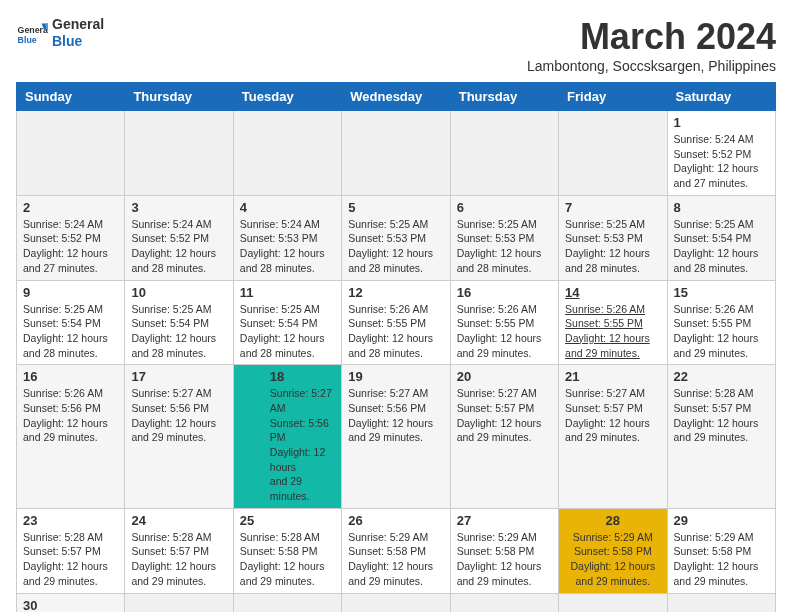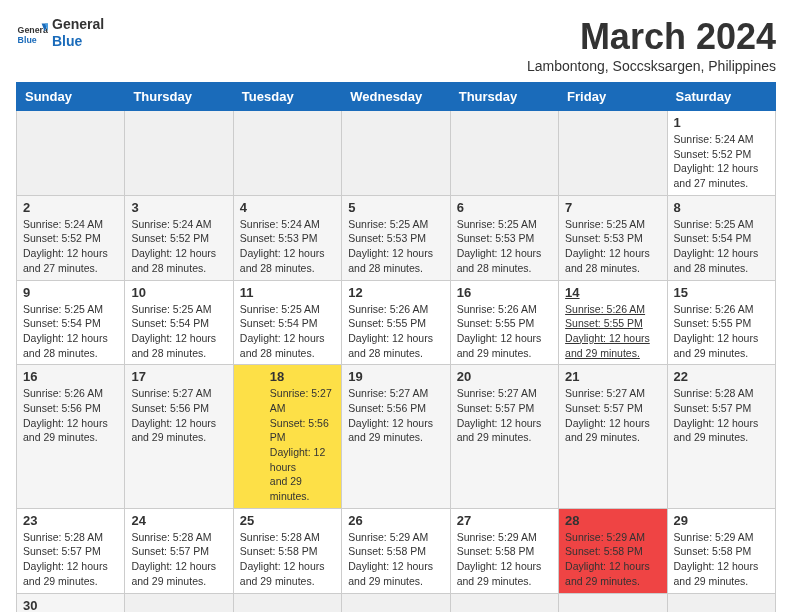--- a/index.html
+++ b/index.html
@@ -241,21 +241,21 @@
 Daylight: 12 hours
 and 29 minutes.</div>
         </td>
         <td style="background: rgb(245, 245, 245);">
           <div class="day-number">17</div>
           <div class="day-info" style="white-space: pre-line;">Sunrise: 5:27 AM
 Sunset: 5:56 PM
 Daylight: 12 hours
 and 29 minutes.</div>
         </td>
-        <td style="background: #fde047; padding-left: 36px;">
+        <td style="background: #14b8a6; padding-left: 36px;">
           <div class="day-number">18</div>
           <div class="day-info" style="white-space: pre-line;">Sunrise: 5:27 AM
 Sunset: 5:56 PM
 Daylight: 12 hours
 and 29 minutes.</div>
         </td>
         <td style="background: rgb(245, 245, 245);">
           <div class="day-number">19</div>
           <div class="day-info" style="white-space: pre-line;">Sunrise: 5:27 AM
 Sunset: 5:56 PM
@@ -313,21 +313,21 @@
 Daylight: 12 hours
 and 29 minutes.</div>
         </td>
         <td style="background: rgb(255, 255, 255);">
           <div class="day-number">27</div>
           <div class="day-info" style="white-space: pre-line;">Sunrise: 5:29 AM
 Sunset: 5:58 PM
 Daylight: 12 hours
 and 29 minutes.</div>
         </td>
-        <td style="background: #ef4444;">
+        <td style="background: #eab308; text-align: center;">
           <div class="day-number">28</div>
           <div class="day-info" style="white-space: pre-line;">Sunrise: 5:29 AM
 Sunset: 5:58 PM
 Daylight: 12 hours
 and 29 minutes.</div>
         </td>
         <td style="background: rgb(255, 255, 255);">
           <div class="day-number">29</div>
           <div class="day-info" style="white-space: pre-line;">Sunrise: 5:29 AM
 Sunset: 5:58 PM

